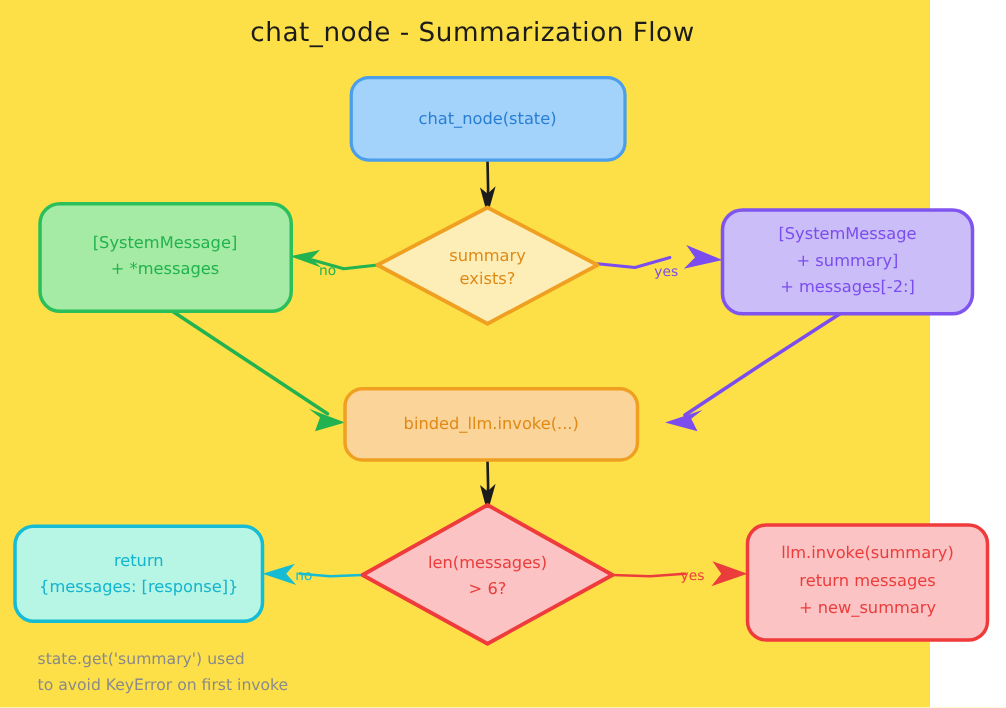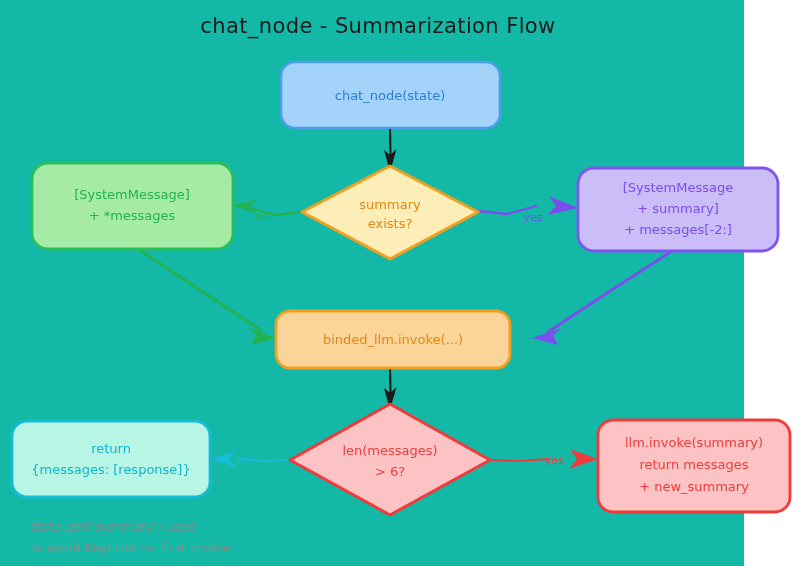--- a/index.html
+++ b/index.html
@@ -11,21 +11,21 @@
   body {
     width: 805px;
     height: 566px;
     overflow: hidden;
     font-family: "DejaVu Sans", sans-serif;
   }
   #diagram-root {
     position: relative;
     width: 744px;
     height: 566px;
-    background: #14b8a6;
+    background: #fde047;
   }
   svg.flow-canvas {
     display: block;
     width: 805px;
     height: 566px;
   }
   .node-shape {
     stroke-linejoin: round;
     stroke-linecap: round;
   }

